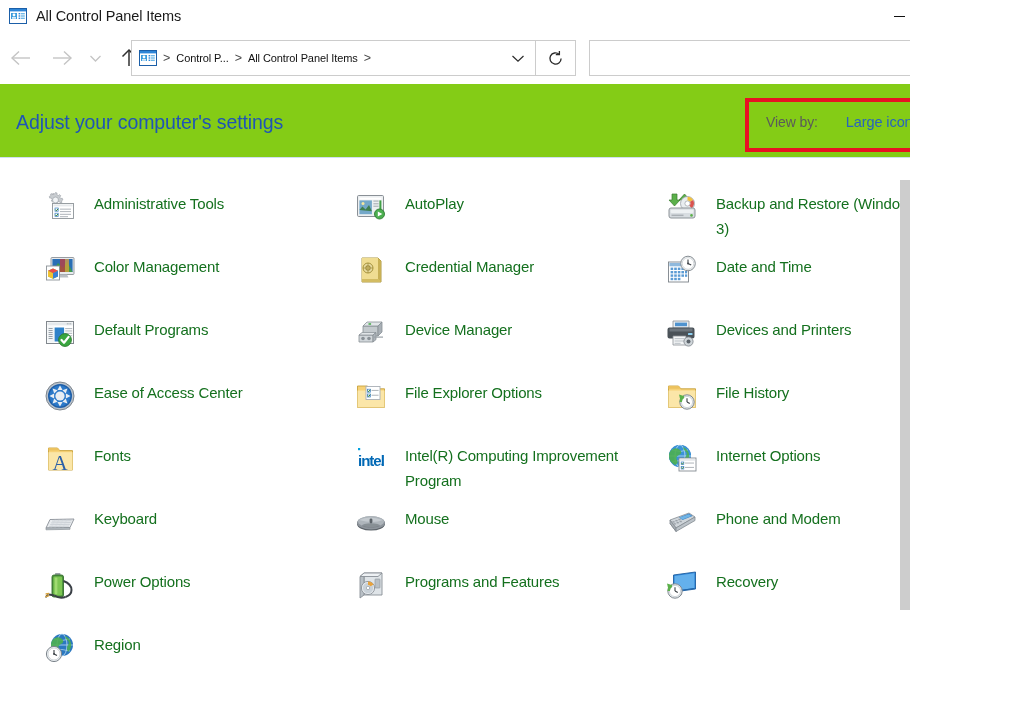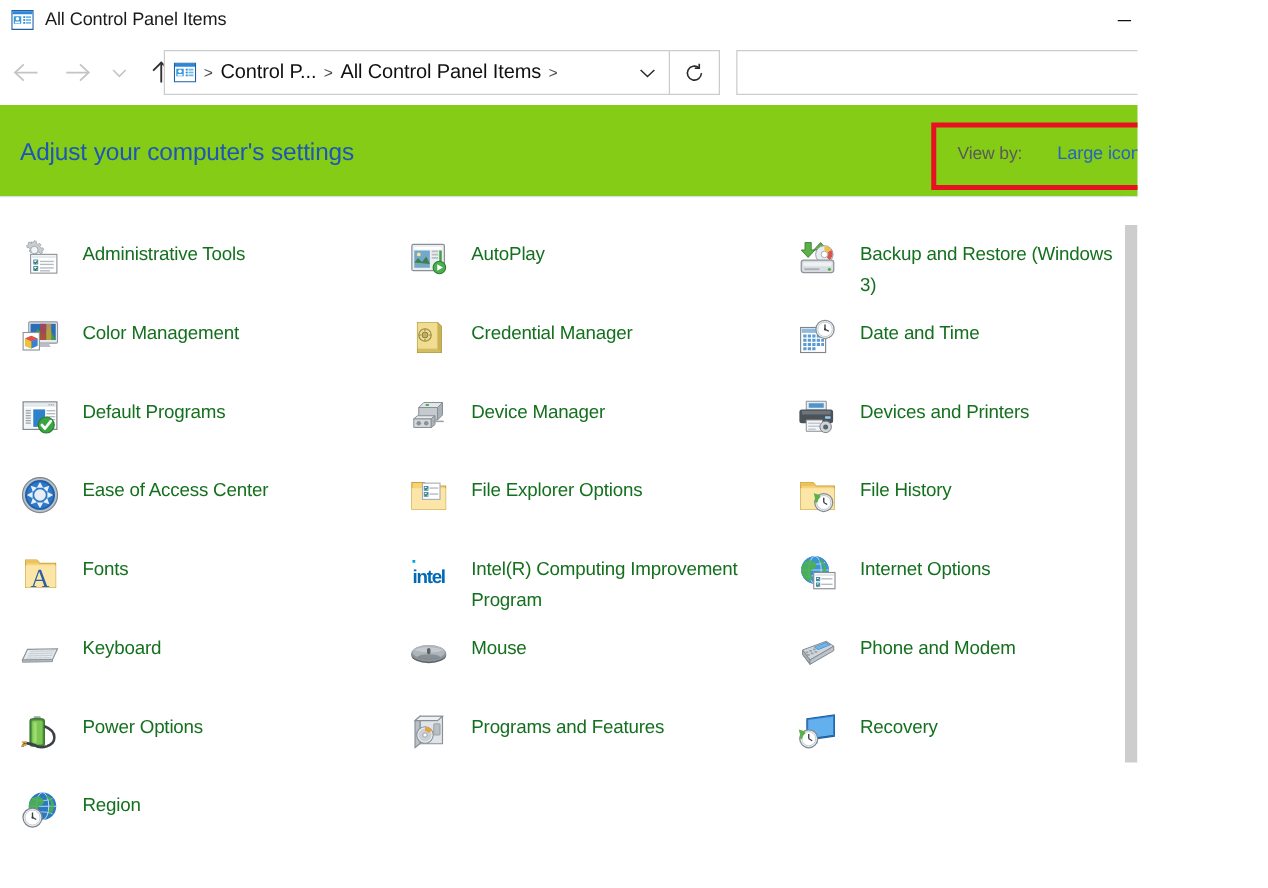--- a/index.html
+++ b/index.html
@@ -89,21 +89,21 @@
   }
   .crumb-icon { margin-left: 7px; width: 18px; height: 16px; display:block; }
   .crumb-sep {
     color: #4a4a4a;
     font-size: 12.5px;
     padding: 0 6px;
     line-height: 34px;
     user-select: none;
   }
   .crumb-text {
-    font-size: 16px;
+    font-size: 11px;
     color: #101010;
     line-height: 34px;
     white-space: nowrap;
     letter-spacing: -0.1px;
   }
   .crumb-chevron {
     margin-left: auto;
     width: 34px; height: 34px;
     display: flex; align-items: center; justify-content: center;
   }
@@ -208,20 +208,21 @@
     background: #ffffff;
     overflow: hidden;
   }
   .grid {
     position: relative;
     padding-top: 33px;
     display: grid;
     grid-template-columns: 311px 311px 340px;
     column-gap: 0;
     row-gap: 0;
+    margin-left: 28px;
   }
   .item {
     height: 63px;
     display: flex;
     align-items: flex-start;
     padding-left: 16px;
     cursor: default;
   }
   .item-icon {
     width: 32px; height: 32px;

